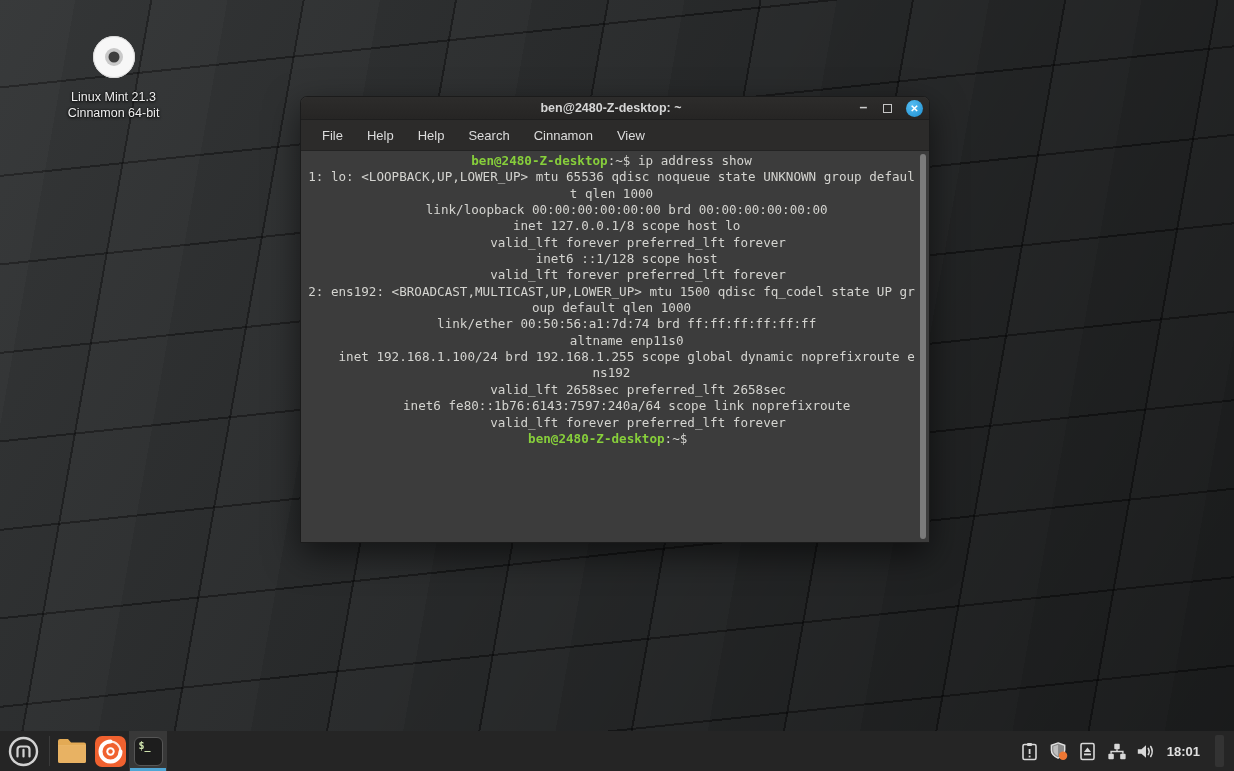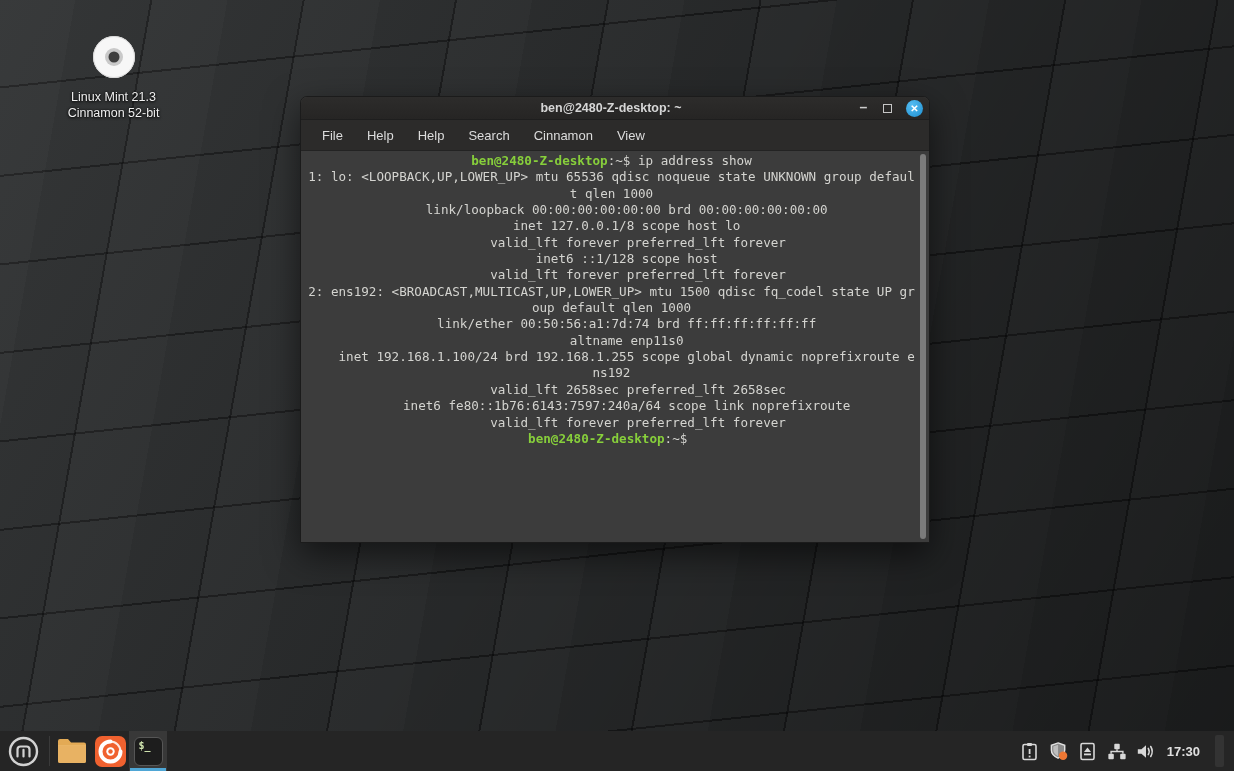--- a/index.html
+++ b/index.html
@@ -62,21 +62,21 @@
 
   <div class="desktop-icon">
     <svg width="46" height="46" viewBox="0 0 46 46">
       <circle cx="23" cy="23" r="21" fill="#f7f7f7"></circle>
       <circle cx="23" cy="23" r="20.5" fill="none" stroke="#d9d9d9" stroke-width="1"></circle>
       <circle cx="23" cy="23" r="9" fill="#c9c9c9"></circle>
       <circle cx="23" cy="23" r="5.5" fill="#3f3f3f"></circle>
     </svg>
     <div class="label">
       <div>Linux Mint 21.3</div>
-      <div>Cinnamon 52-bit</div>
+      <div>Cinnamon 64-bit</div>
     </div>
   </div>
 
   <div class="window">
     <div class="titlebar">
       <div class="title">ben@2480-Z-desktop: ~</div>
       <div class="win-controls">
         <div class="btn-min">–</div>
         <div class="btn-max"></div>
         <div class="btn-close">✕</div>
@@ -164,16 +164,16 @@
         <path d="M11 7 V9.5 M4.5 12 V9.5 H17.5 V12" fill="none" stroke="#d8d8d8" stroke-width="1.6"></path>
       </svg>
     </div>
     <div class="tray-icon">
       <svg width="22" height="19" viewBox="0 0 22 19">
         <path d="M2 7 H6 L11 2.5 V16.5 L6 12 H2 Z" fill="#d8d8d8"></path>
         <path d="M13.5 6 Q15.5 9.5 13.5 13" fill="none" stroke="#d8d8d8" stroke-width="1.7" stroke-linecap="round"></path>
         <path d="M16.2 4 Q19.5 9.5 16.2 15" fill="none" stroke="#d8d8d8" stroke-width="1.7" stroke-linecap="round"></path>
       </svg>
     </div>
-    <div class="clock">17:30</div>
+    <div class="clock">18:01</div>
     <div class="edge-strip"></div>
   </div>
 </div>
 
 </body></html>

